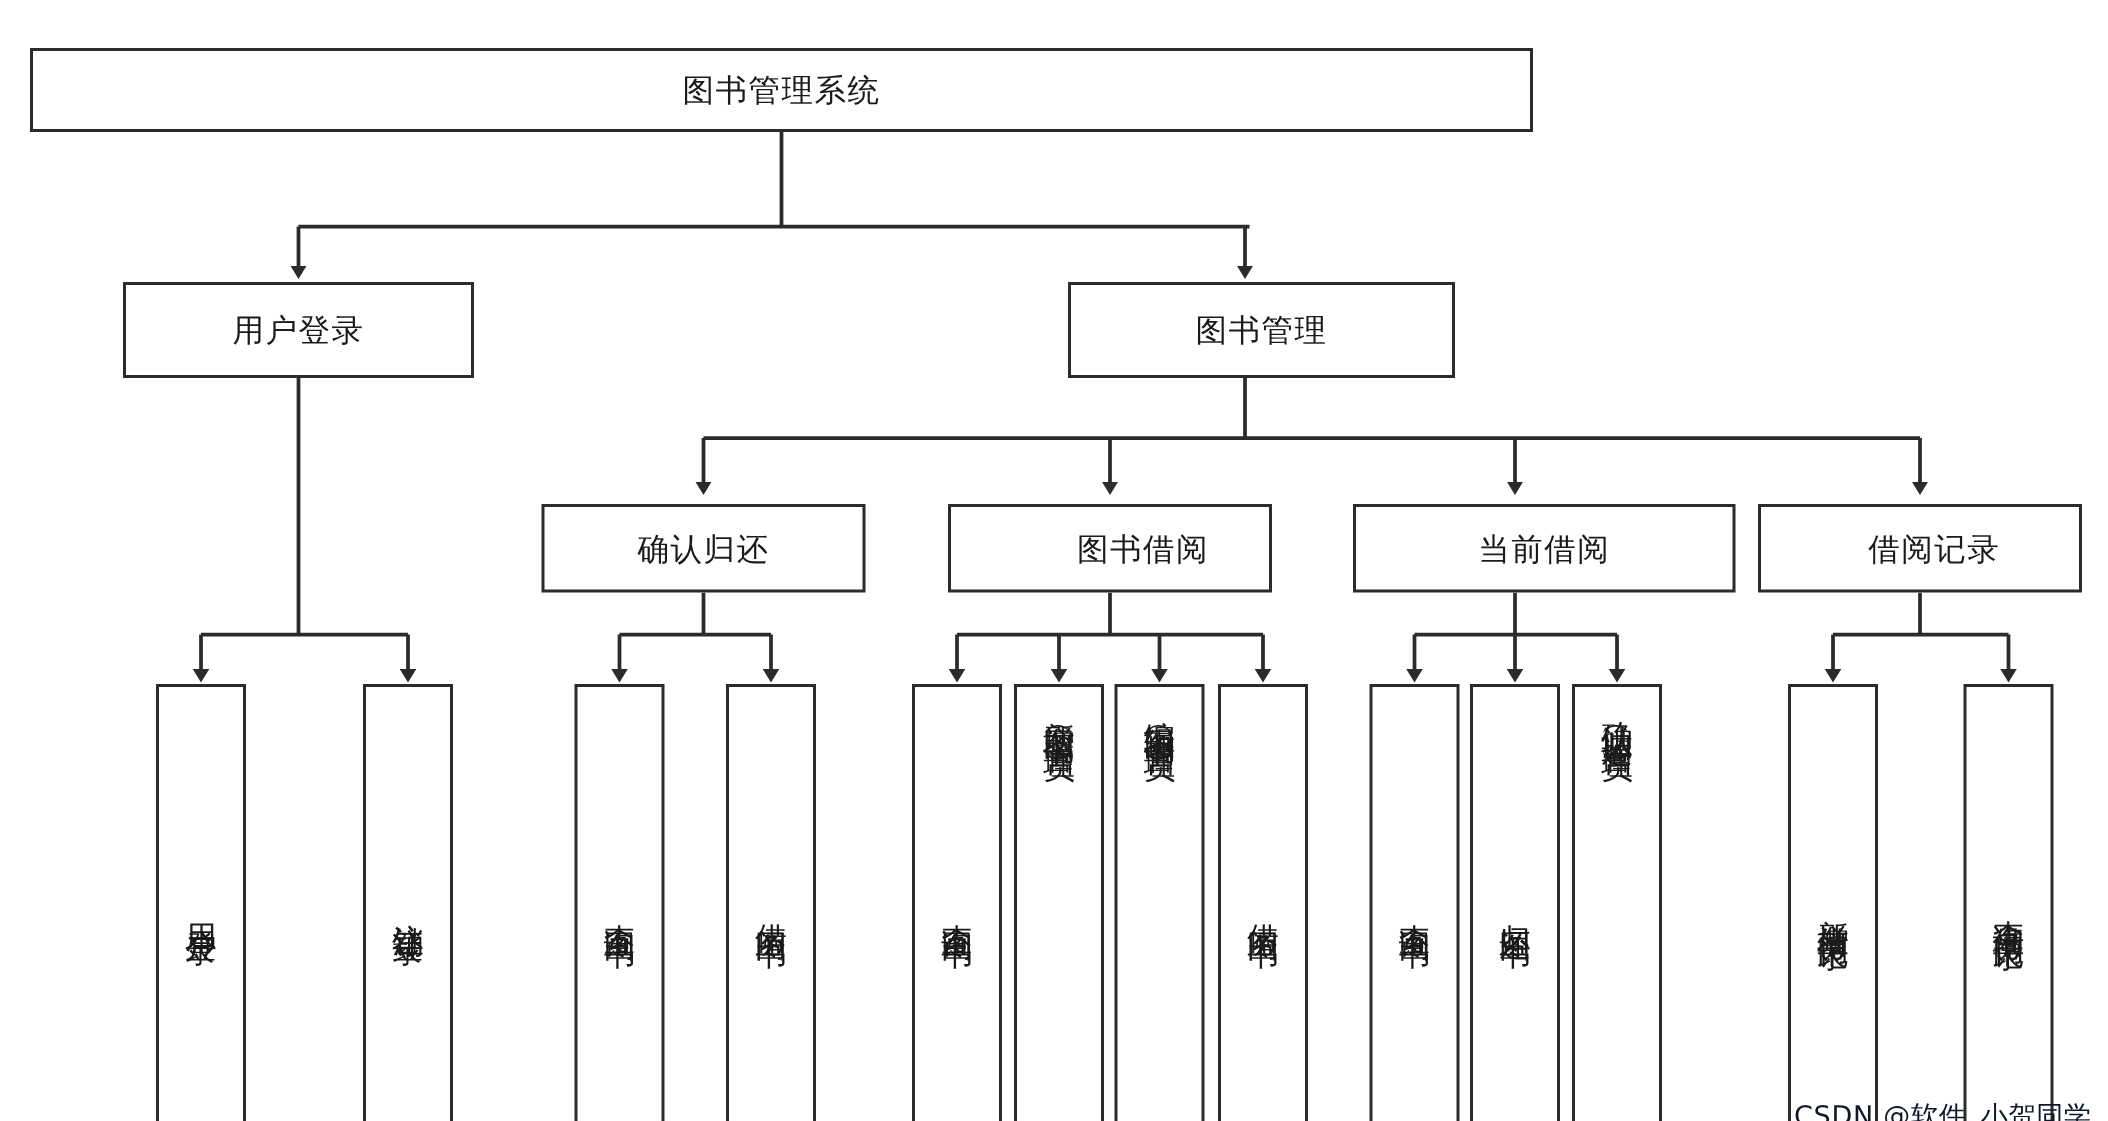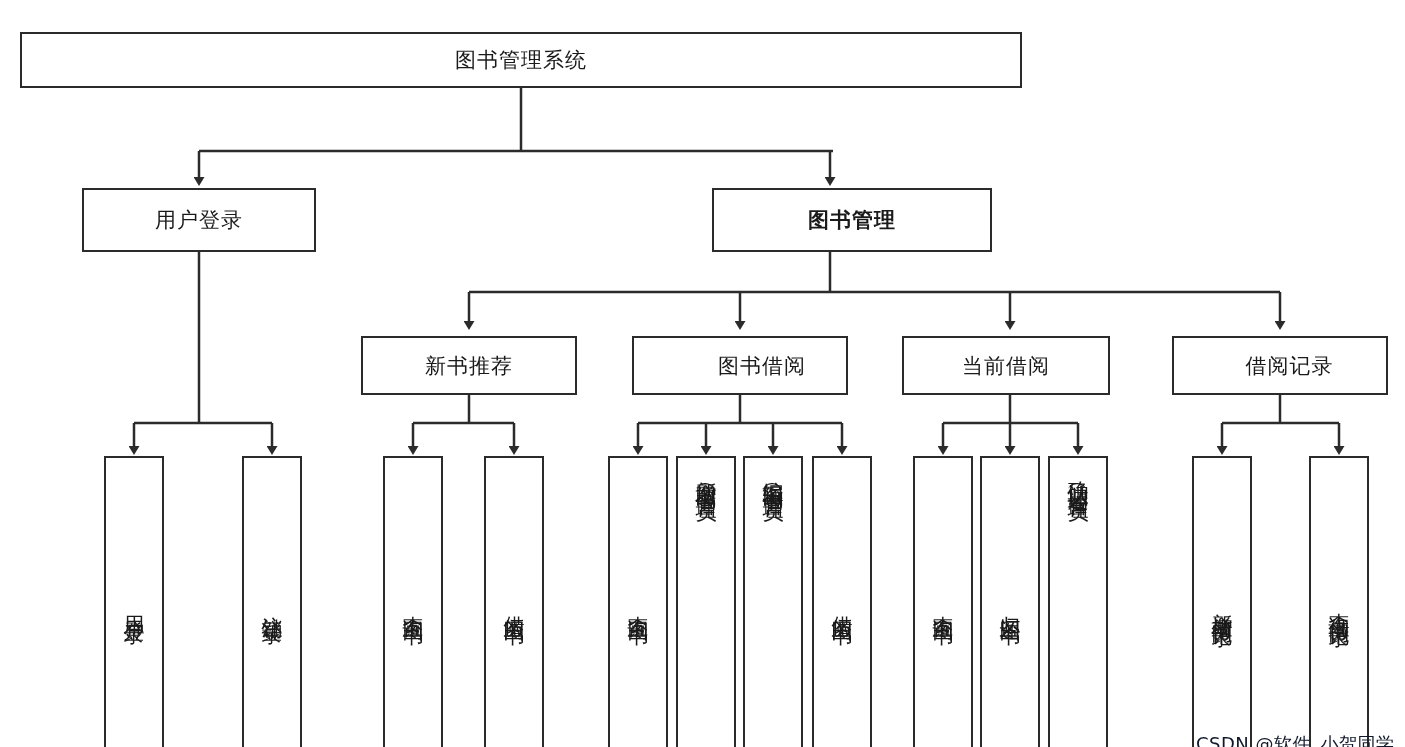--- a/index.html
+++ b/index.html
@@ -123,31 +123,31 @@
     </g>
   </svg>
 
   <div class="node h" style="left:20px; top:12px; width:1002px; height:56px;">
     <span>图书管理系统</span>
   </div>
 
   <div class="node h" style="left:82px; top:168px; width:234px; height:64px;">
     <span>用户登录</span>
   </div>
-  <div class="node h" style="left:712px; top:168px; width:280px; height:64px;font-weight:bold;">
+  <div class="node h" style="left:712px; top:168px; width:258px; height:64px;">
     <span>图书管理</span>
   </div>
 
   <div class="node h" style="left:361px; top:316px; width:216px; height:59px;">
-    <span>新书推荐</span>
+    <span>确认归还</span>
   </div>
   <div class="node h" style="left:632px; top:316px; width:216px; height:59px;padding-left:44px;">
     <span>图书借阅</span>
   </div>
-  <div class="node h" style="left:902px; top:316px; width:208px; height:59px;">
+  <div class="node h" style="left:902px; top:316px; width:255px; height:59px;">
     <span>当前借阅</span>
   </div>
   <div class="node h" style="left:1172px; top:316px; width:216px; height:59px;padding-left:19px;">
     <span>借阅记录</span>
   </div>
 
   <div class="node v mid" style="left:104px; top:436px; width:60px; height:298px;">
     <span class="vtext">用户登录</span>
   </div>
   <div class="node v mid" style="left:242px; top:436px; width:60px; height:298px;">

